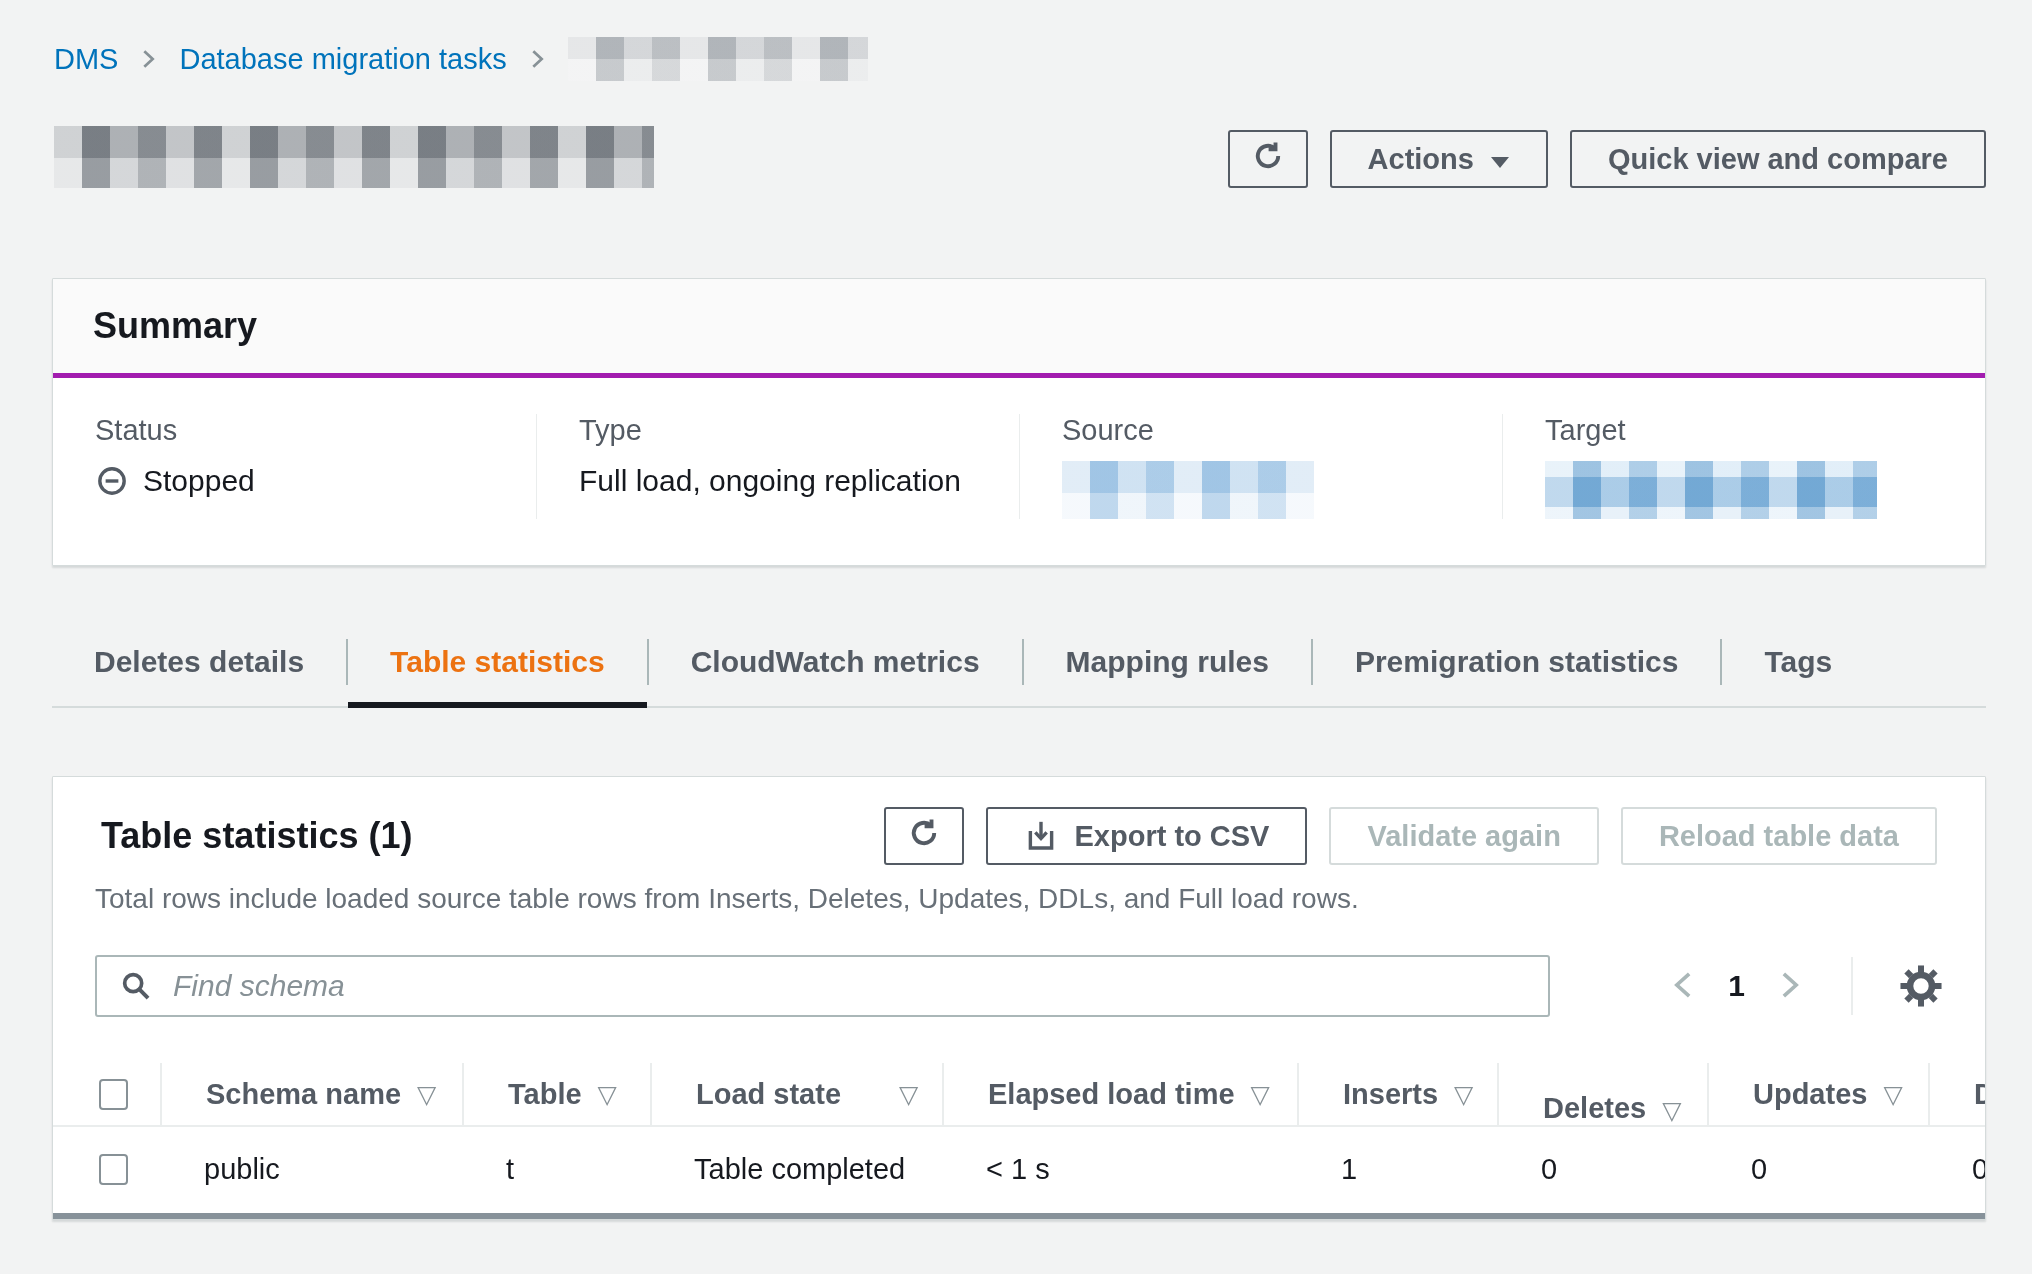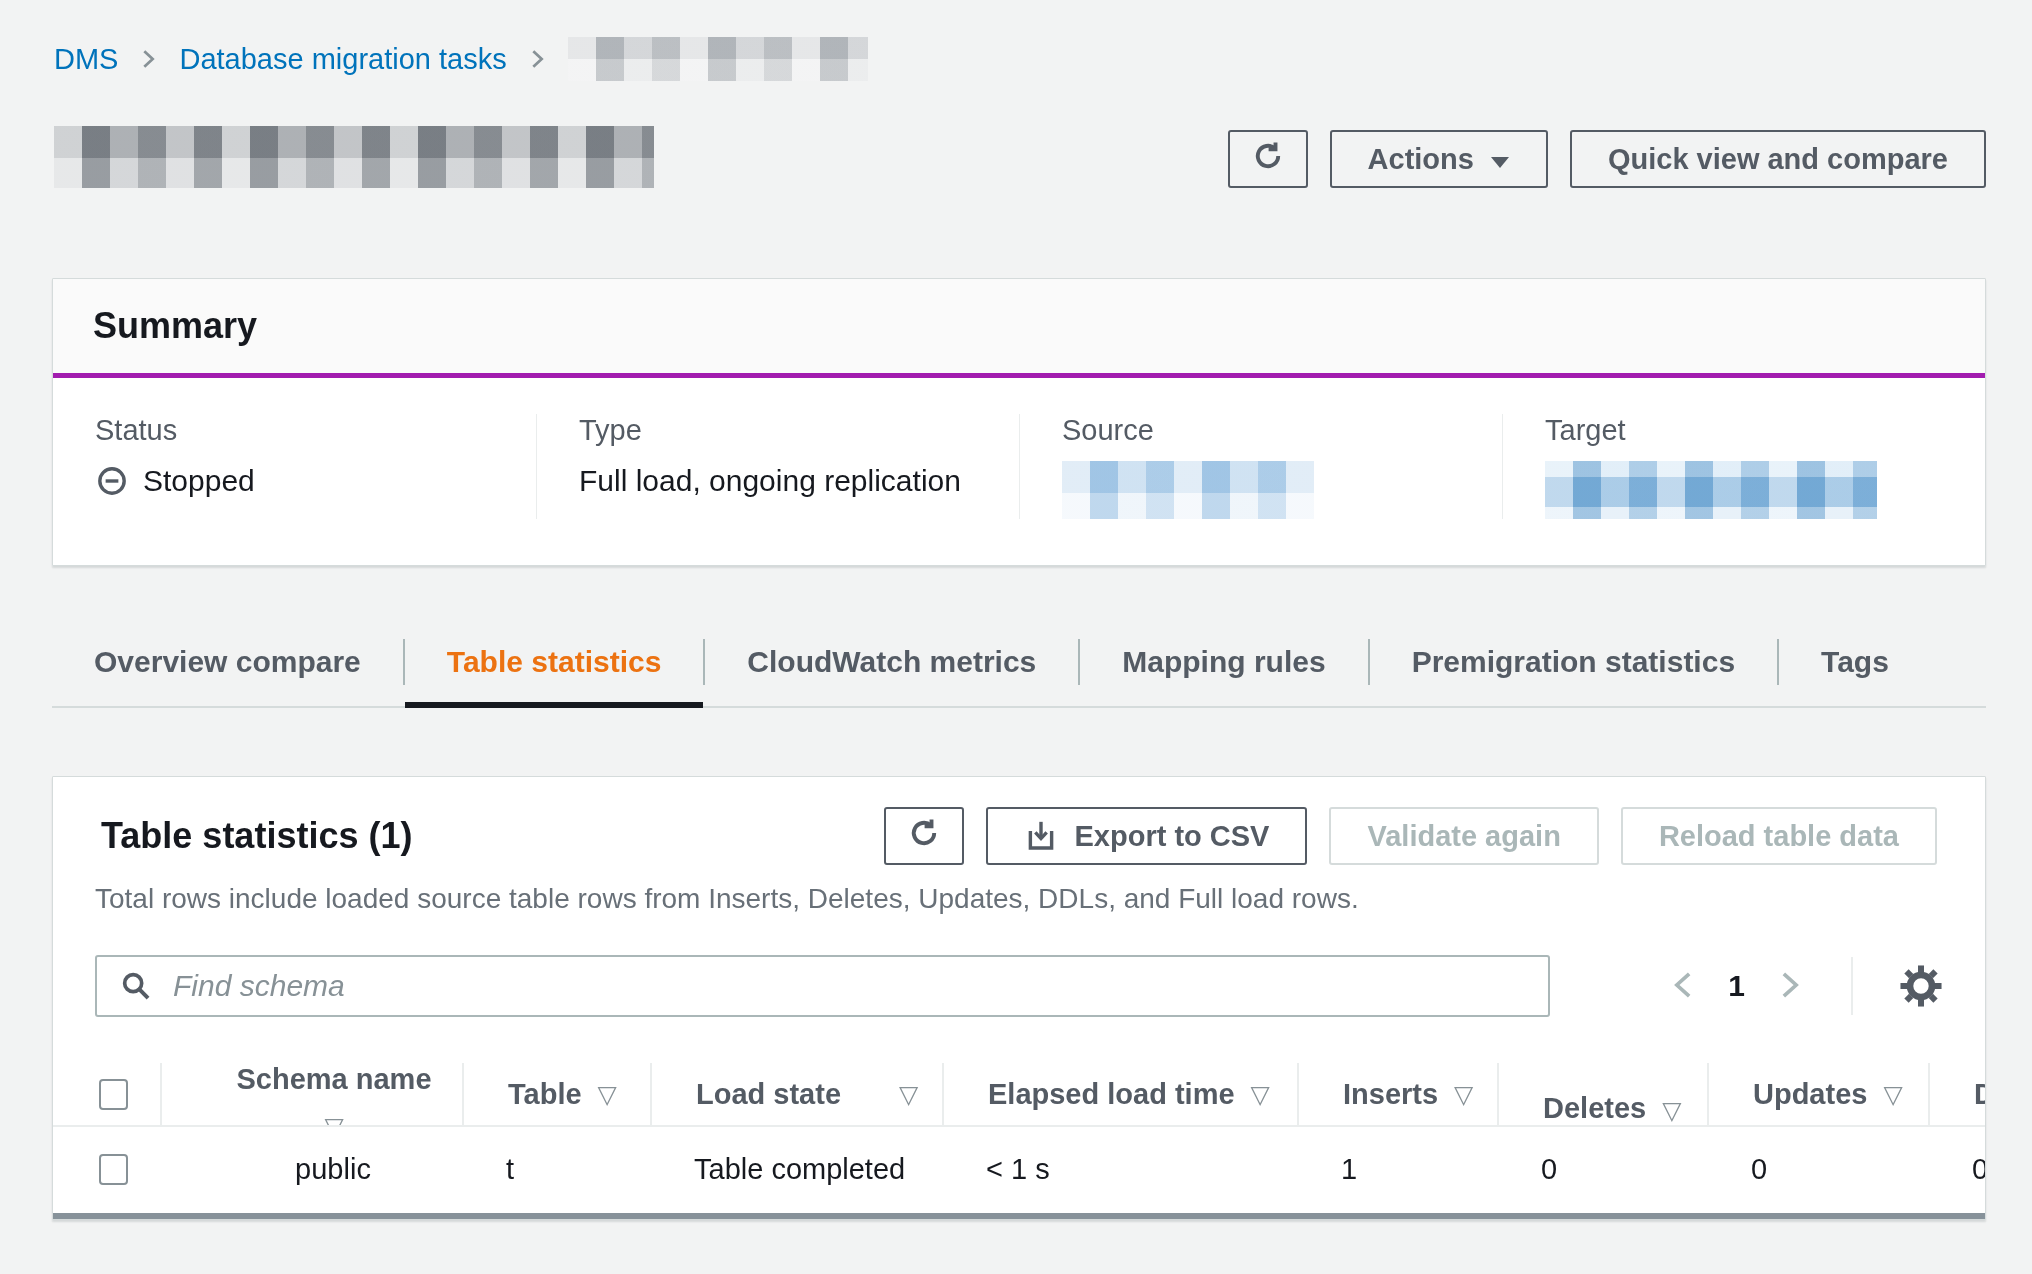--- a/index.html
+++ b/index.html
@@ -123,21 +123,21 @@
   
   .tbl { margin-top: 46px; width: 2060px; }
   .tr { display: flex; align-items: center; }
   .tr.head { height: 64px; border-bottom: 2px solid #eaeded; }
   .tr.body-row { height: 84px; margin-bottom: 8px; font-size: 29px; }
   .th, .td { display: flex; align-items: center; padding-left: 44px; flex: 0 0 auto; overflow: hidden; white-space: nowrap; }
   .th { font-size: 29px; font-weight: bold; color: #545b64; gap: 16px; height: 62px; cursor: pointer; }
   .tr.head .th + .th { border-left: 2px solid #eaeded; }
   .th.gap-wide { gap: 58px; }
   .c-check   { width: 107px; }
-  .c-schema  { width: 302px; flex-direction: column; }
+  .c-schema  { width: 302px; }
   .c-table   { width: 188px; }
   .c-load    { width: 292px; }
   .c-elapsed { width: 355px; }
   .c-inserts { width: 200px; }
   .c-deletes { width: 210px; align-items: flex-end; }
   .c-updates { width: 221px; }
   .c-ddls    { width: 185px; }
   .sort-icon { font-family: "DejaVu Sans", sans-serif; font-size: 25px; color: #879196; font-weight: normal; }
   .checkbox {
     width: 29px; height: 31px; background: #fff;
@@ -216,21 +216,21 @@
     <div class="summary-col">
       <div class="field-label">Target</div>
       <div class="field-value">
         <span class="px px-target"></span>
       </div>
     </div>
   </div>
 </section>
 
 <div class="tabs">
-  <div class="tab">Overview compare</div>
+  <div class="tab">Deletes details</div>
   <div class="tab-sep"></div>
   <div class="tab active">Table statistics</div>
   <div class="tab-sep"></div>
   <div class="tab">CloudWatch metrics</div>
   <div class="tab-sep"></div>
   <div class="tab">Mapping rules</div>
   <div class="tab-sep"></div>
   <div class="tab">Premigration statistics</div>
   <div class="tab-sep"></div>
   <div class="tab">Tags</div>

